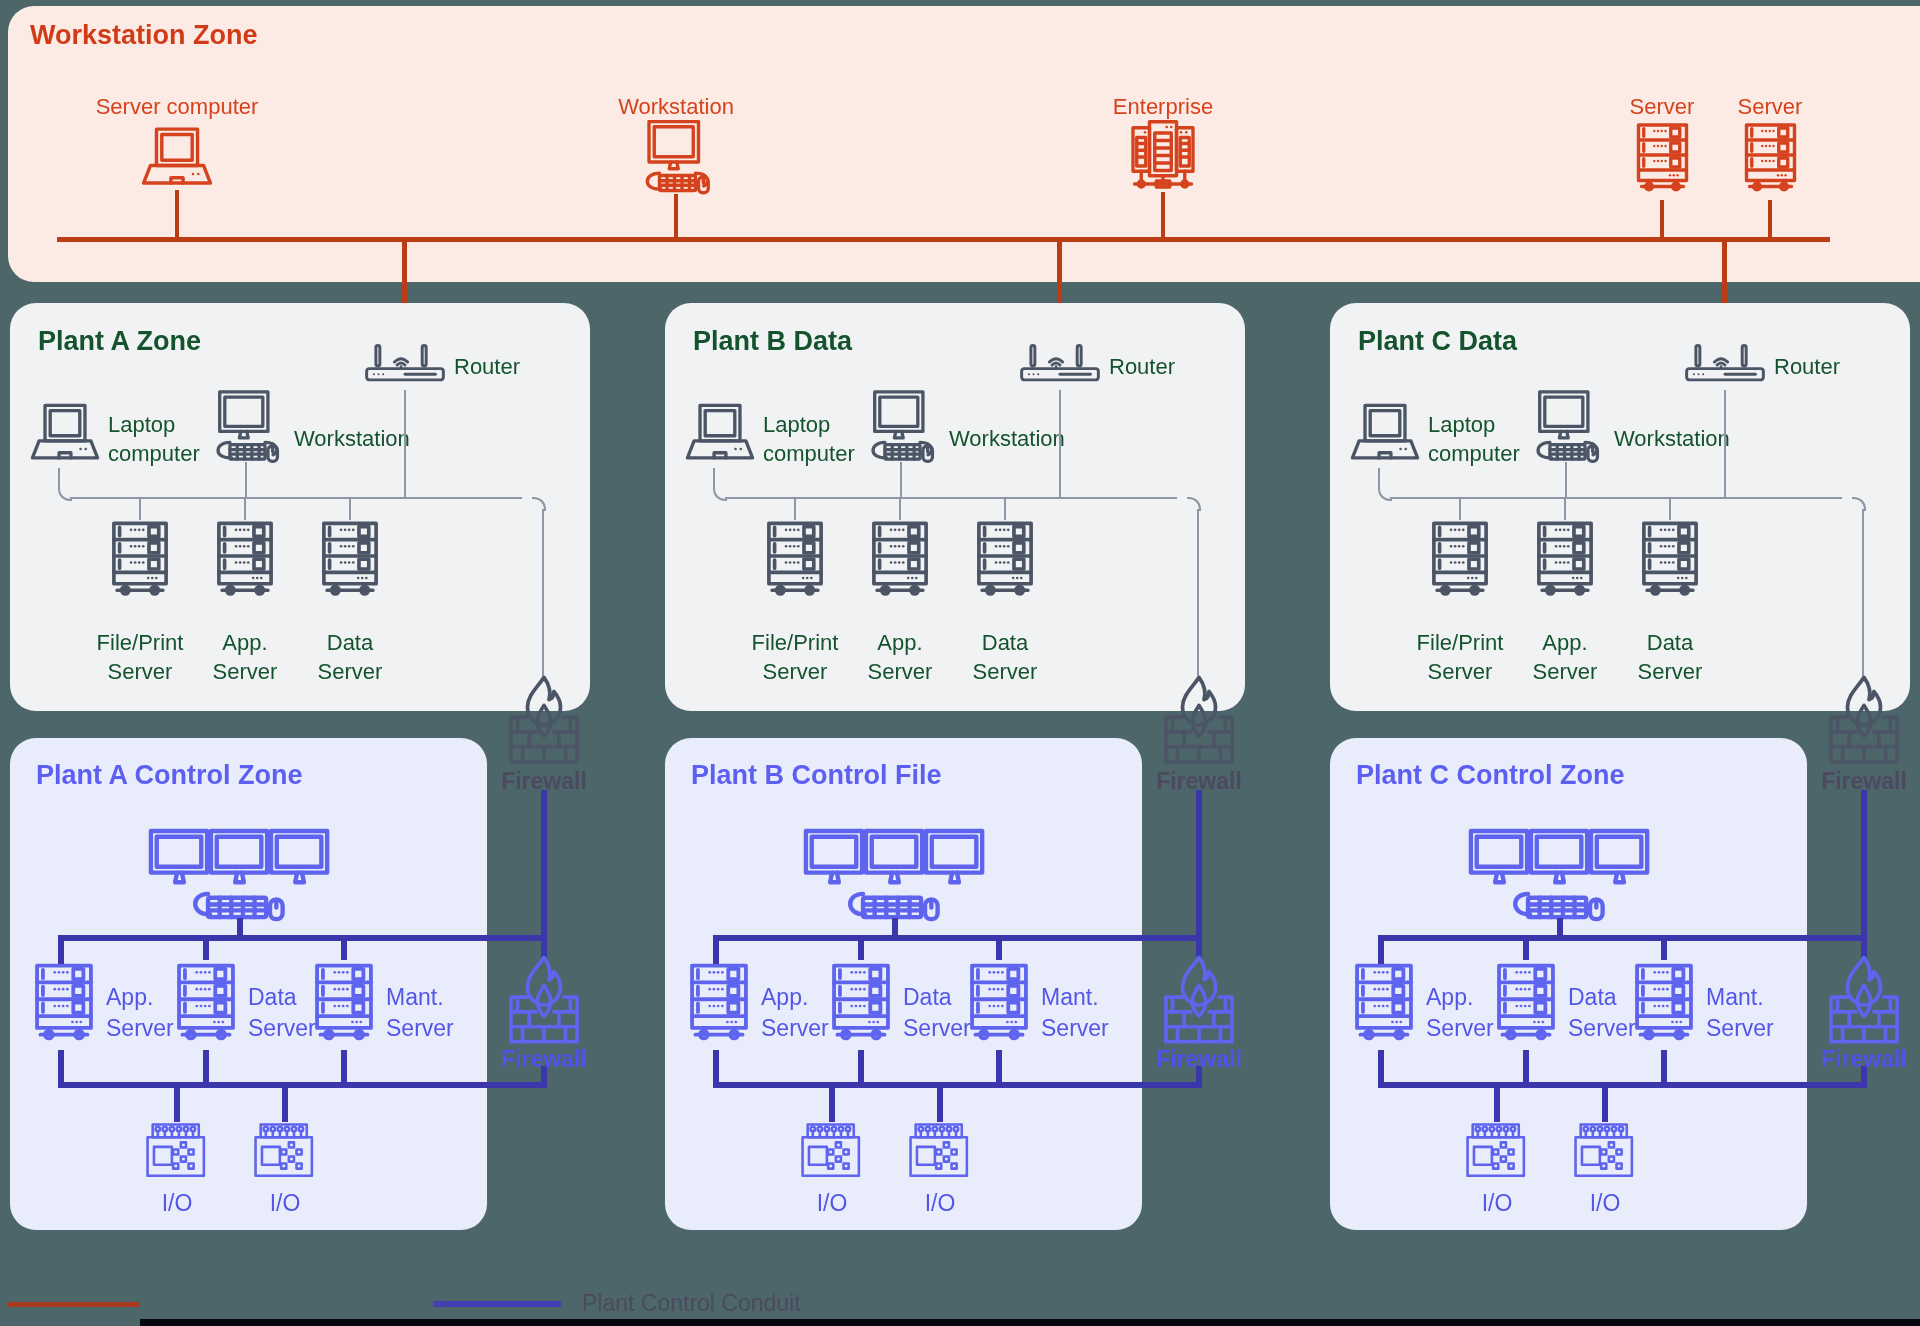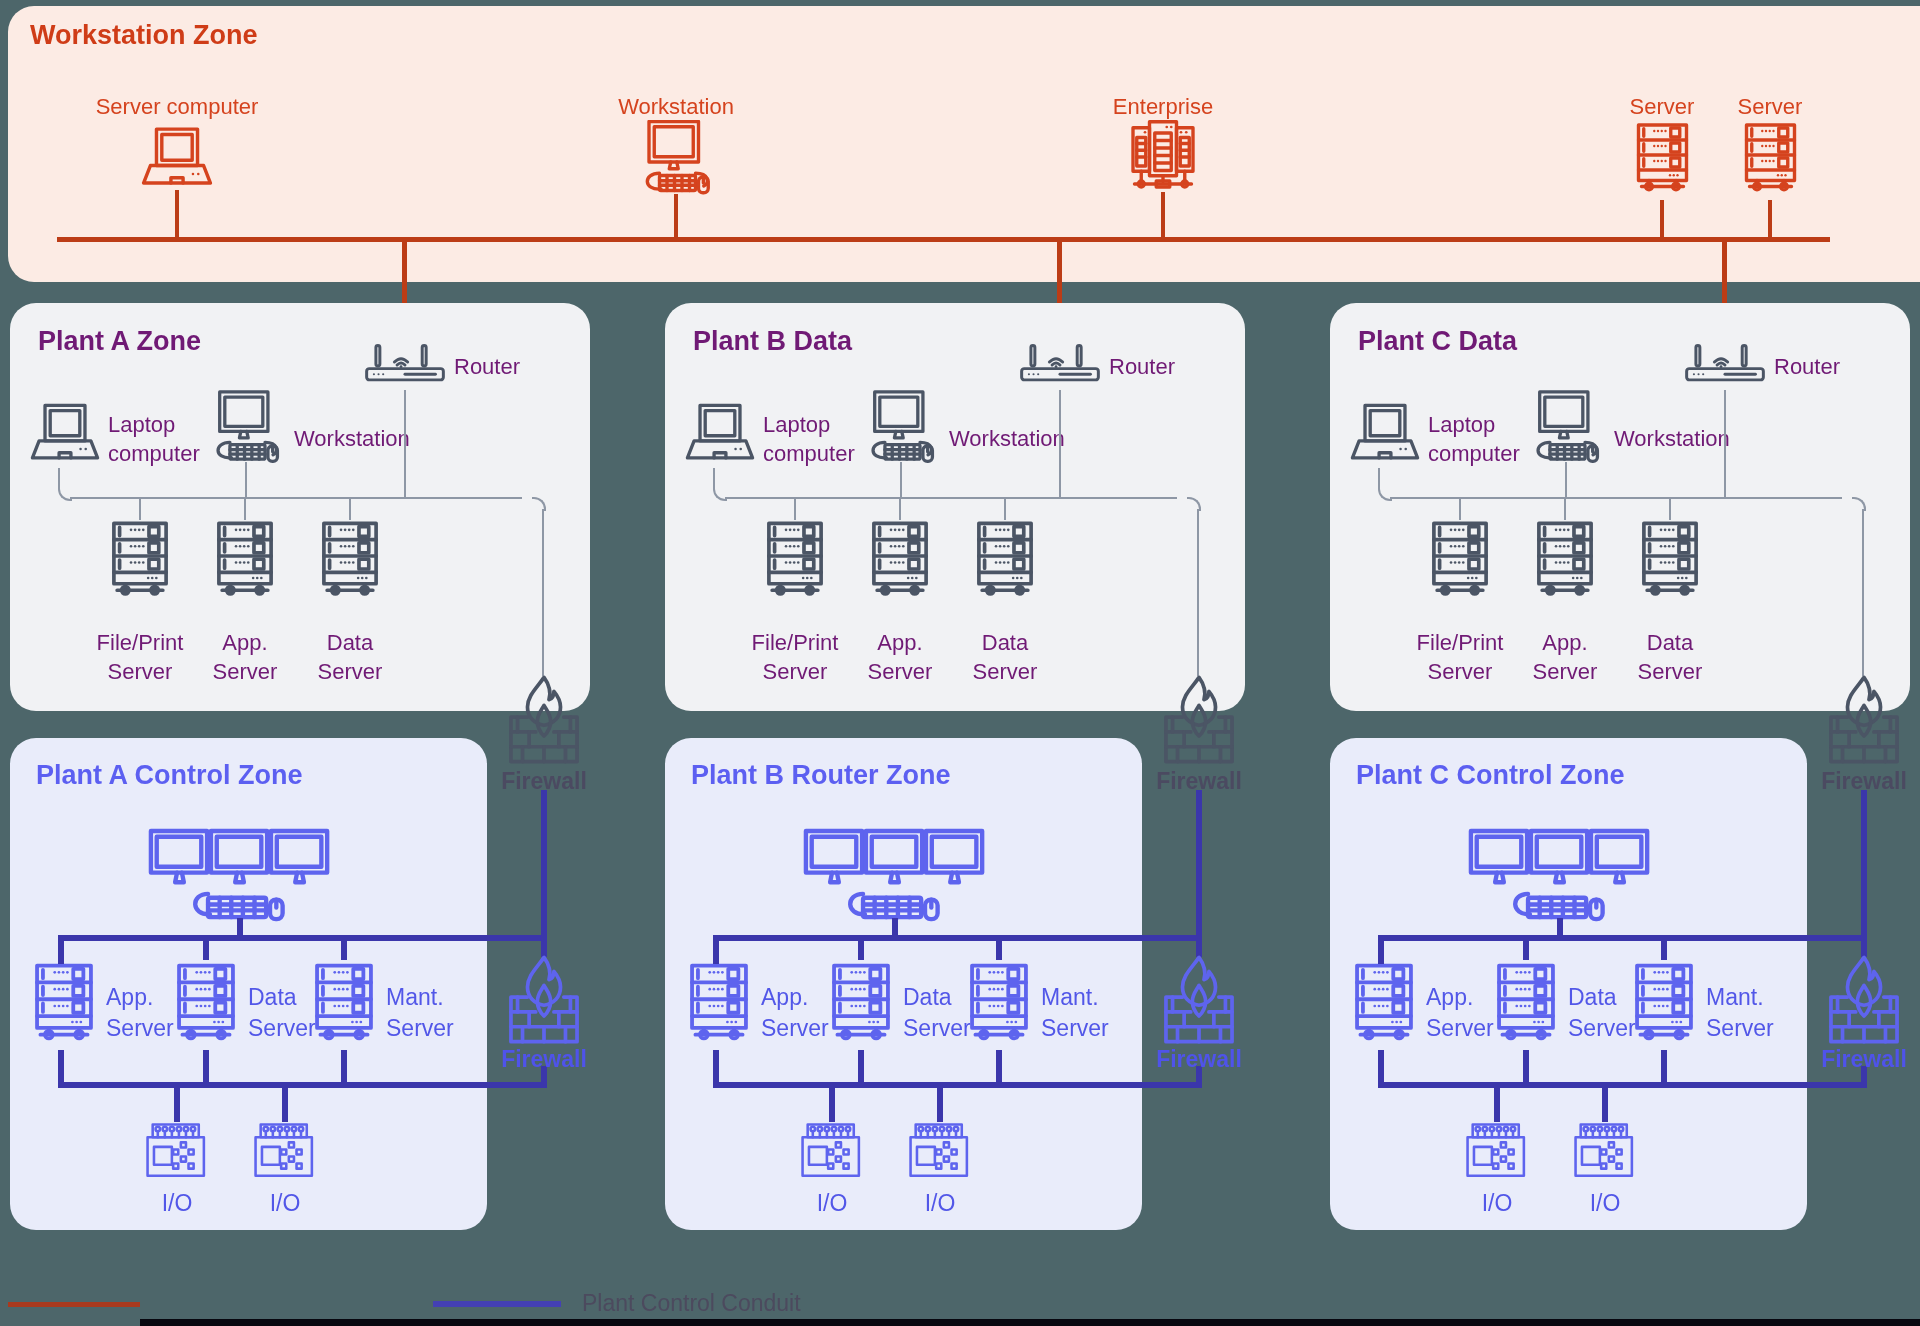--- a/index.html
+++ b/index.html
@@ -7,21 +7,21 @@
           font-family:"Liberation Sans",sans-serif;}
   .panel{position:absolute;border-radius:26px;}
   .ent{left:8px;top:6px;width:1912px;height:276px;background:#fcebe4;border-radius:26px 0 0 26px;}
   .plant{top:303px;width:580px;height:408px;background:#f1f2f4;}
   .ctrl{top:738px;width:477px;height:492px;background:#e9ecfa;}
   .ztitle{position:absolute;font-weight:bold;font-size:27px;margin:0;}
   .lbl{position:absolute;font-size:22px;line-height:29px;}
   .lbl23{position:absolute;font-size:23px;line-height:31px;}
   .ctr{text-align:center;}
   .orange{color:#d5431e}.otitle{color:#cf3c17}
-  .slate{color:#701a75}.slate-ic{color:#4b5565}
+  .slate{color:#14532d}.slate-ic{color:#4b5565}
   .ctitle{color:#5c5ff1}.ctext{color:#5257e8}.ctl-ic{color:#5e64ee}
   .ic{position:absolute;}
   .ln{position:absolute;display:block;}
   .g{background:#8e97a5}.r{background:#bc3c16}.b{background:#3b36ab}
   .cor{position:absolute;display:block;width:12px;height:12px;}
   .cor-bl{border-left:2px solid #8e97a5;border-bottom:2px solid #8e97a5;border-bottom-left-radius:12px;}
   .cor-tr{border-top:2px solid #8e97a5;border-right:2px solid #8e97a5;border-top-right-radius:12px;}
   .fwlbl{position:absolute;width:100px;text-align:center;font-weight:bold;font-size:23px;}
   .fw-gray{color:#4b4a61}.fw-blue{color:#4f53ea}
   .legend-lbl{position:absolute;font-size:23px;color:#4c4a5e;}
@@ -425,21 +425,21 @@
   <i class="ln b" style="left:282px;top:1088px;width:6px;height:34px"></i>
   <i class="ln b" style="left:541px;top:790px;width:6px;height:151px"></i>
   <i class="ln b" style="left:541px;top:941px;width:6px;height:16px"></i>
   <i class="ln b" style="left:541px;top:1066px;width:6px;height:20px"></i>
   <svg class="ic ctl-ic" style="left:506px;top:954px;width:76px;height:91px">
       <use href="#sym-firewall"></use>
     </svg>
   <div class="fwlbl fw-blue" style="left:494px;top:1046px">Firewall</div>
 
   <section class="panel ctrl" style="left:665px">
-    <h2 class="ztitle ctitle" style="left:26px;top:22px">Plant B Router Zone</h2>
+    <h2 class="ztitle ctitle" style="left:26px;top:22px">Plant B Control File</h2>
     <svg class="ic ctl-ic" style="left:138px;top:90px;width:184px;height:95px">
         <use href="#sym-hmi"></use>
       </svg>
     <svg class="ic ctl-ic" style="left:22px;top:222px;width:64px;height:92px">
         <use href="#sym-server"></use>
       </svg>
     <div class="lbl23 ctext" style="left:96px;top:244px">
         <div>App.</div>
         <div>Server</div>
       </div>

